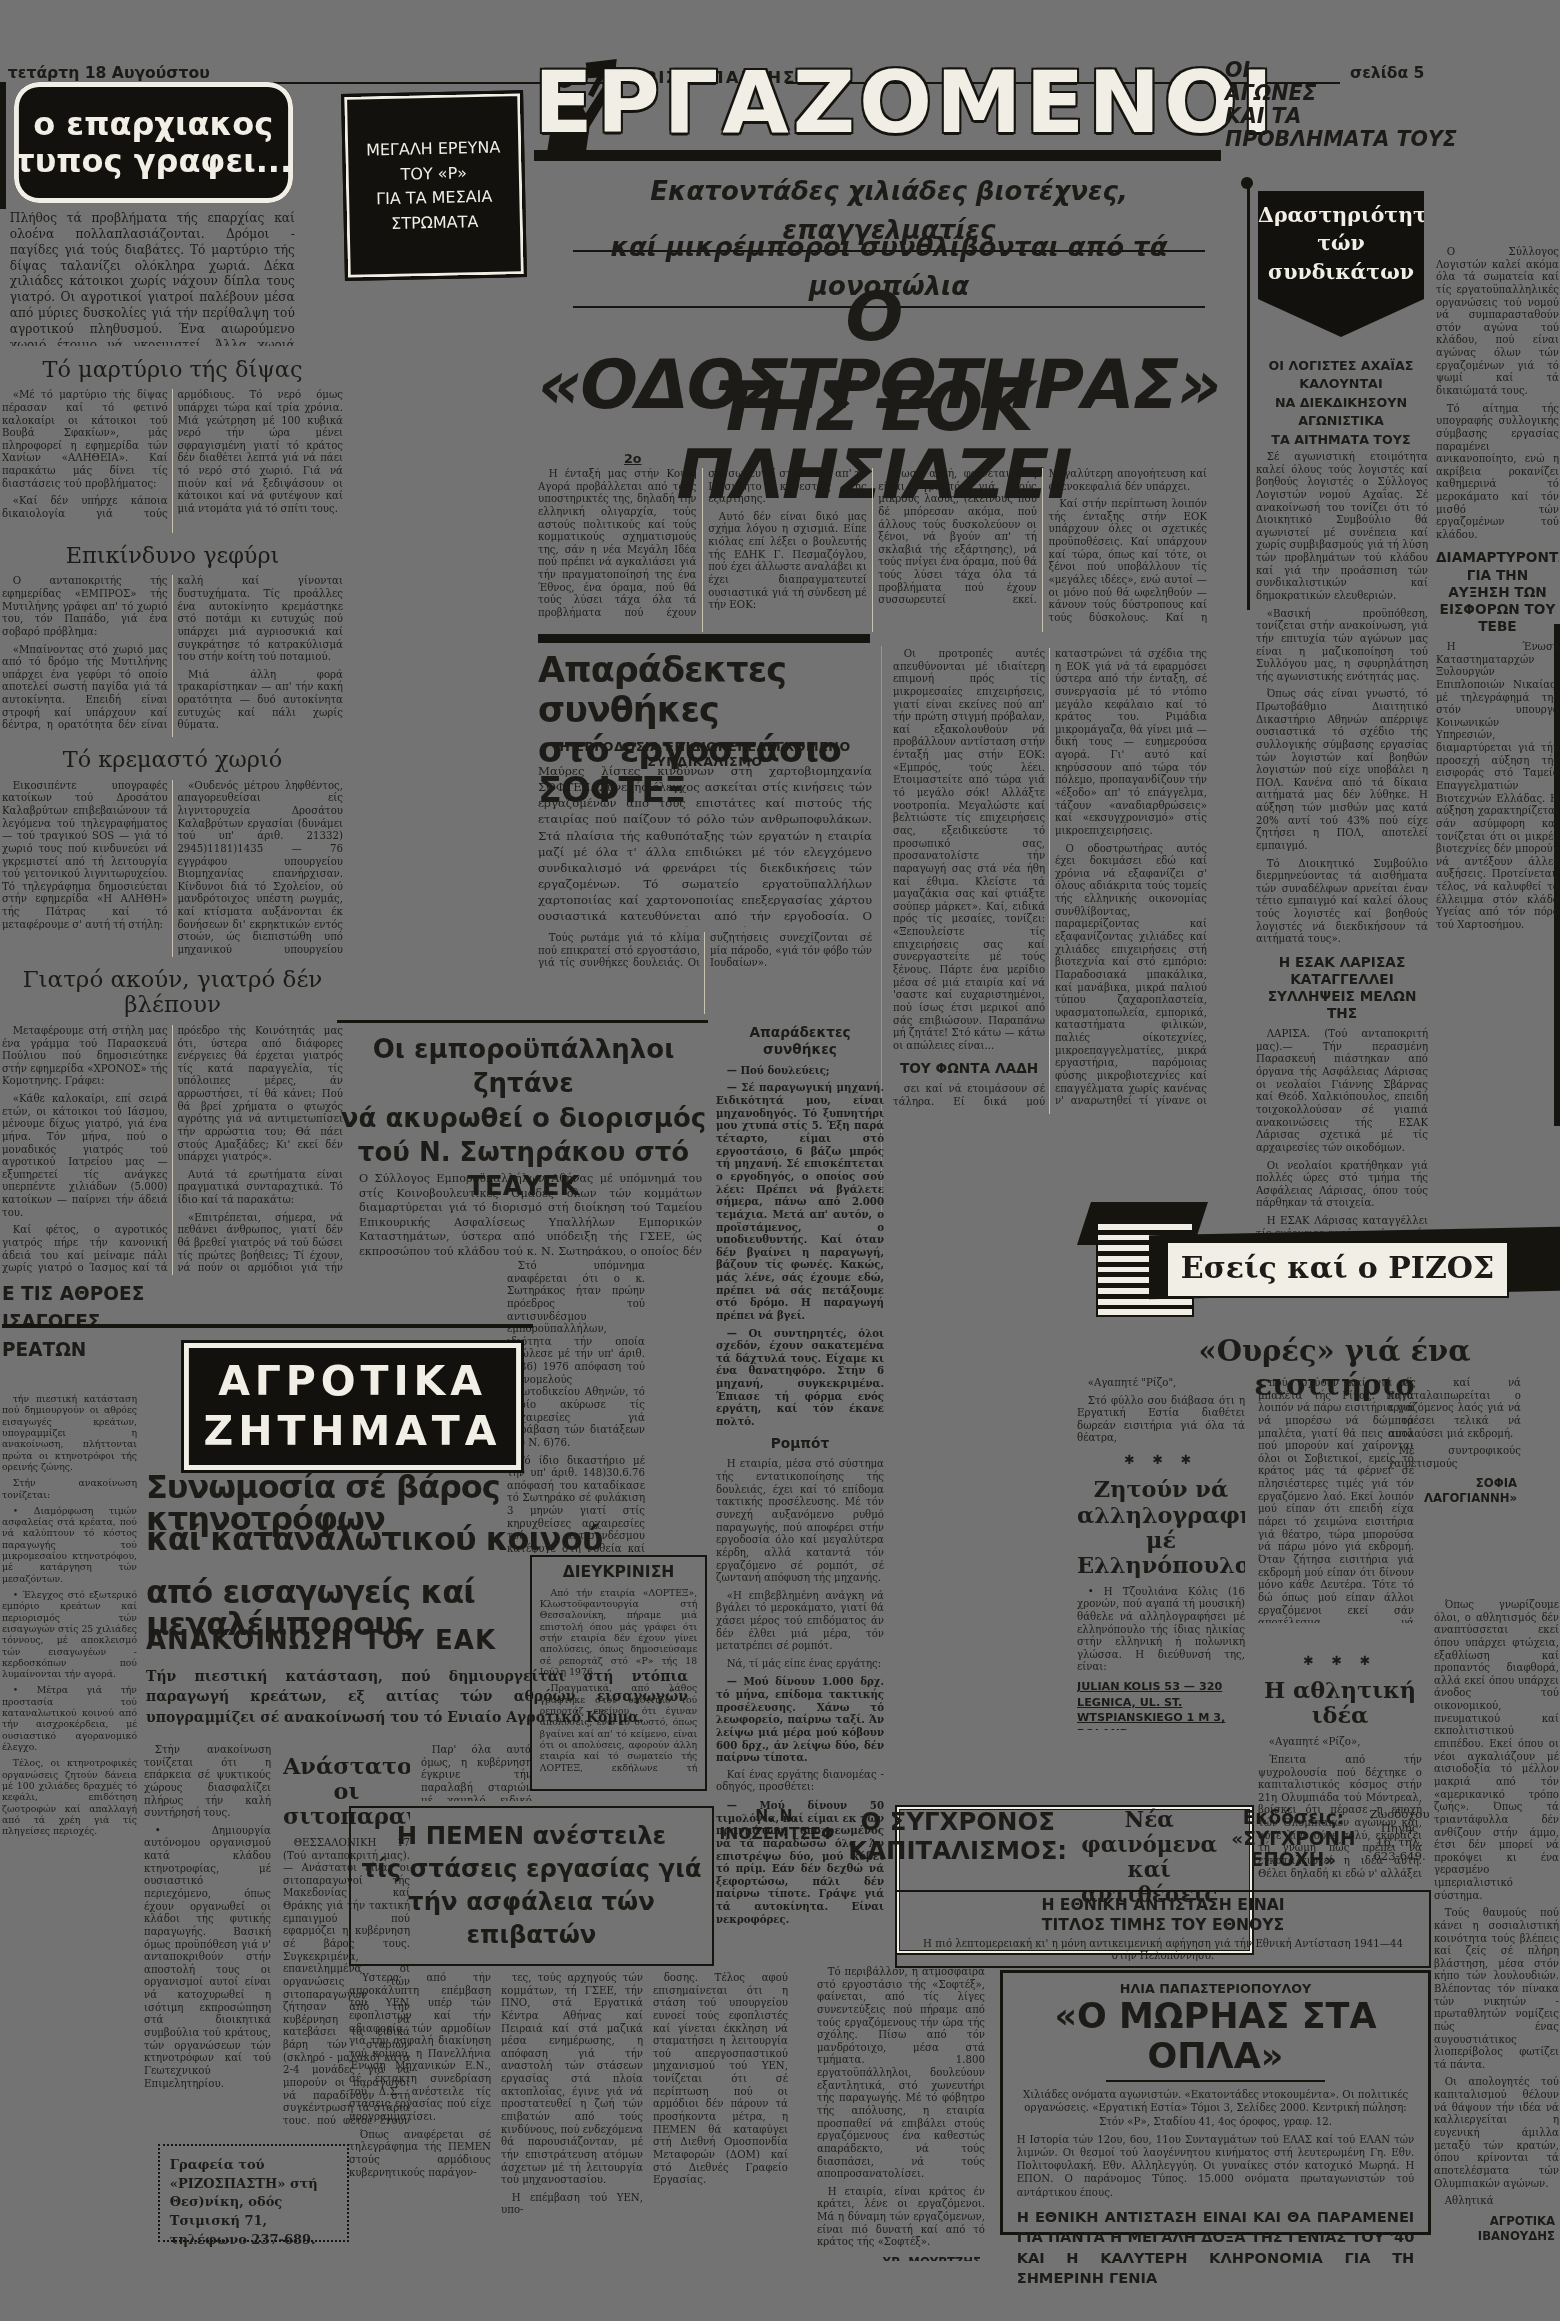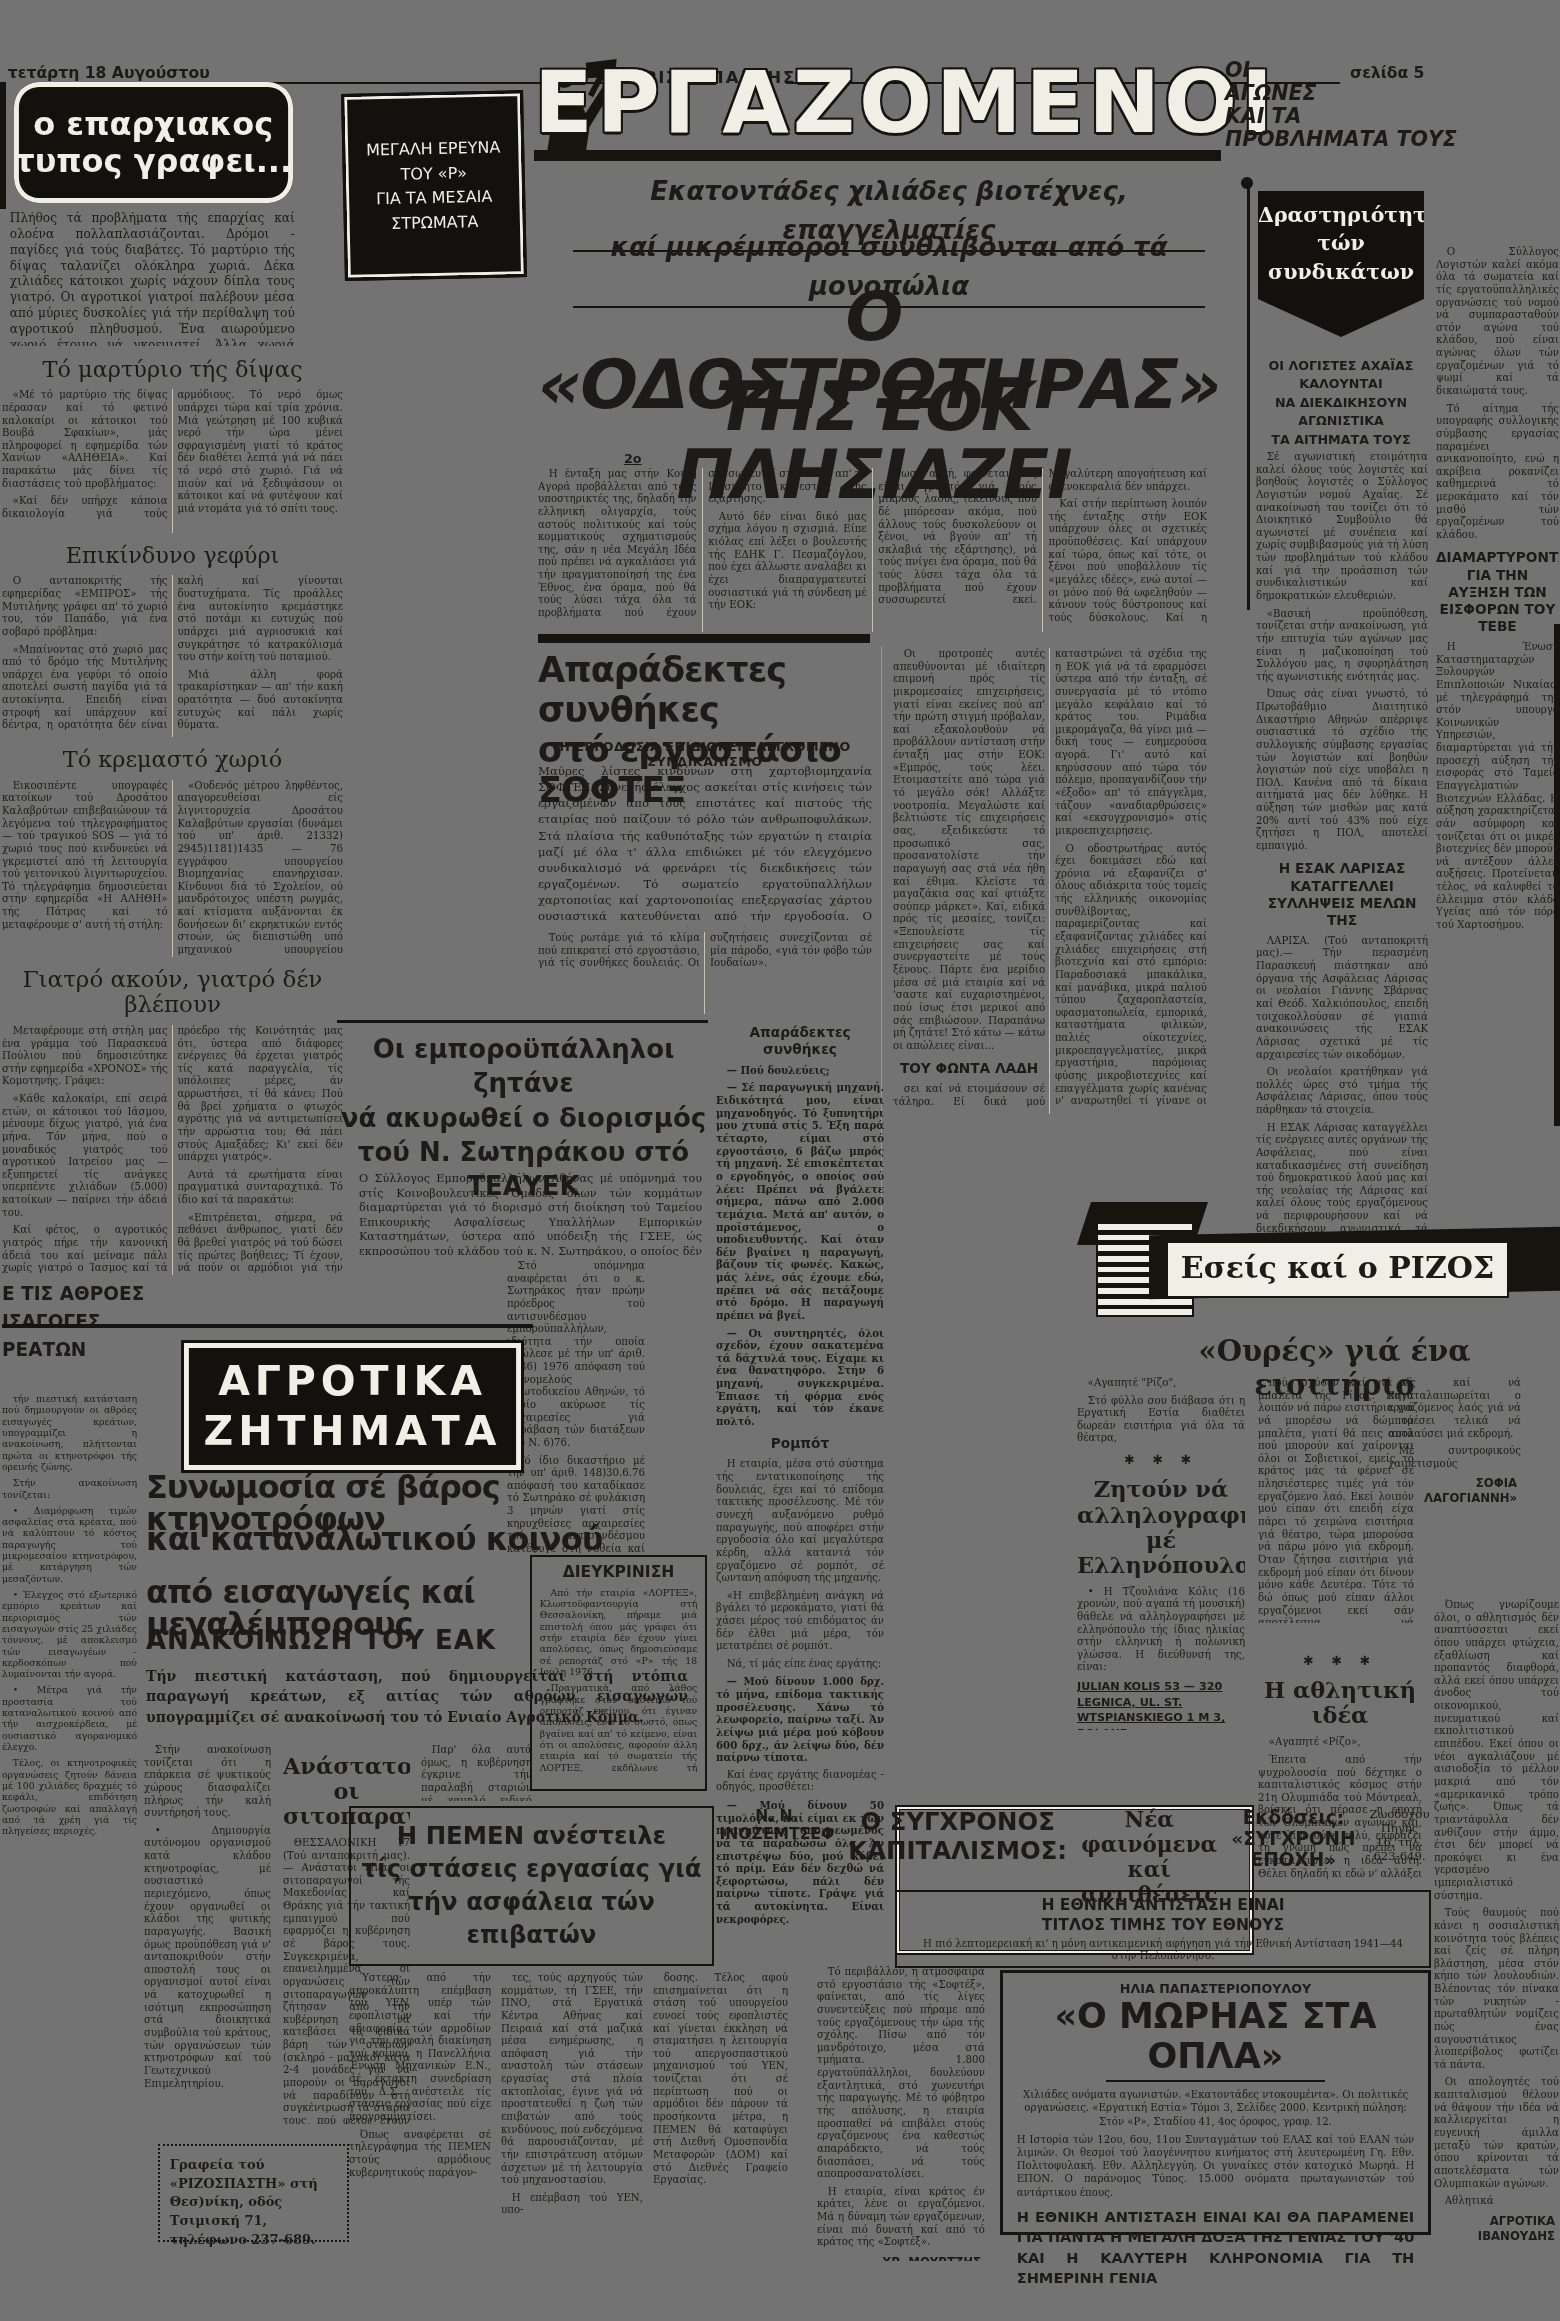--- a/index.html
+++ b/index.html
@@ -233,20 +233,21 @@
       <div>ΟΙ ΛΟΓΙΣΤΕΣ ΑΧΑΪΑΣ</div>
       <div>ΚΑΛΟΥΝΤΑΙ</div>
       <div>ΝΑ ΔΙΕΚΔΙΚΗΣΟΥΝ</div>
       <div>ΑΓΩΝΙΣΤΙΚΑ</div>
       <div>ΤΑ ΑΙΤΗΜΑΤΑ ΤΟΥΣ</div>
     </div>
   <div class="abs body-sm" style="left:1256px;top:451px;width:172px;height:821px;">
       <div class="fl-p">Σέ αγωνιστική ετοιμότητα καλεί όλους τούς λογιστές καί βοηθούς λογιστές ο Σύλλογος Λογιστών νομού Αχαΐας. Σέ ανακοίνωσή του τονίζει ότι τό Διοικητικό Συμβούλιο θά αγωνιστεί μέ συνέπεια καί χωρίς συμβιβασμούς γιά τή λύση τών προβλημάτων τού κλάδου καί γιά τήν προάσπιση τών συνδικαλιστικών καί δημοκρατικών ελευθεριών.</div>
       <div class="fl-p">«Βασική προϋπόθεση, τονίζεται στήν ανακοίνωση, γιά τήν επιτυχία τών αγώνων μας είναι η μαζικοποίηση τού Συλλόγου μας, η σφυρηλάτηση τής αγωνιστικής ενότητάς μας.</div>
       <div class="fl-p">Όπως σάς είναι γνωστό, τό Πρωτοβάθμιο Διαιτητικό Δικαστήριο Αθηνών απέρριψε ουσιαστικά τό σχέδιο τής συλλογικής σύμβασης εργασίας τών λογιστών καί βοηθών λογιστών πού είχε υποβάλει η ΠΟΛ. Κανένα από τά δίκαια αιτήματά μας δέν λύθηκε. Η αύξηση τών μισθών μας κατά 20% αντί τού 43% πού είχε ζητήσει η ΠΟΛ, αποτελεί εμπαιγμό.</div>
+      <div class="fl-p">Τό Διοικητικό Συμβούλιο διερμηνεύοντας τά αισθήματα τών συναδέλφων αρνείται έναν τέτιο εμπαιγμό καί καλεί όλους τούς λογιστές καί βοηθούς λογιστές νά διεκδικήσουν τά αιτήματά τους».</div>
       <div class="fl-h">Η ΕΣΑΚ ΛΑΡΙΣΑΣ ΚΑΤΑΓΓΕΛΛΕΙ ΣΥΛΛΗΨΕΙΣ ΜΕΛΩΝ ΤΗΣ</div>
       <div class="fl-p">ΛΑΡΙΣΑ. (Τού ανταποκριτή μας).— Τήν περασμένη Παρασκευή πιάστηκαν από όργανα τής Ασφάλειας Λάρισας οι νεολαίοι Γιάννης Σβάρνας καί Θεόδ. Χαλκιόπουλος, επειδή τοιχοκολλούσαν σέ γιαπιά ανακοινώσεις τής ΕΣΑΚ Λάρισας σχετικά μέ τίς αρχαιρεσίες τών οικοδόμων.</div>
       <div class="fl-p">Οι νεολαίοι κρατήθηκαν γιά πολλές ώρες στό τμήμα τής Ασφάλειας Λάρισας, όπου τούς πάρθηκαν τά στοιχεία.</div>
       <div class="fl-p">Η ΕΣΑΚ Λάρισας καταγγέλλει τίς ενέργειες αυτές οργάνων τής Ασφάλειας, πού είναι καταδικασμένες στή συνείδηση τού δημοκρατικού λαού μας καί τής νεολαίας τής Λάρισας καί καλεί όλους τούς εργαζόμενους νά περιφρουρήσουν καί νά διεκδικήσουν αγωνιστικά τά δημοκρατικά τους δικαιώματα.</div>
     </div>
   <div class="abs body-sm" style="left:1436px;top:246px;width:123px;height:975px;">
       <div class="fl-p">Ο Σύλλογος Λογιστών καλεί ακόμα όλα τά σωματεία καί τίς εργατοϋπαλληλικές οργανώσεις τού νομού νά συμπαρασταθούν στόν αγώνα τού κλάδου, πού είναι αγώνας όλων τών εργαζομένων γιά τό ψωμί καί τά δικαιώματά τους.</div>
       <div class="fl-p">Τό αίτημα τής υπογραφής συλλογικής σύμβασης εργασίας παραμένει ανικανοποίητο, ενώ η ακρίβεια ροκανίζει καθημερινά τό μεροκάματο καί τόν μισθό τών εργαζομένων τού κλάδου.</div>
       <div class="fl-h">ΔΙΑΜΑΡΤΥΡΟΝΤΑΙ ΓΙΑ ΤΗΝ ΑΥΞΗΣΗ ΤΩΝ ΕΙΣΦΟΡΩΝ ΤΟΥ ΤΕΒΕ</div>
       <div class="fl-p">Η Ένωση Καταστηματαρχών Ξυλουργών - Επιπλοποιών Νικαίας, μέ τηλεγράφημά της στόν υπουργό Κοινωνικών Υπηρεσιών, διαμαρτύρεται γιά τήν προσεχή αύξηση τής εισφοράς στό Ταμείο Επαγγελματιών - Βιοτεχνών Ελλάδας. Η αύξηση χαρακτηρίζεται σάν ασύμφορη καί τονίζεται ότι οι μικρές βιοτεχνίες δέν μπορούν νά αντέξουν άλλες αυξήσεις. Προτείνεται, τέλος, νά καλυφθεί τό έλλειμμα στόν κλάδο Υγείας από τόν πόρο τού Χαρτοσήμου.</div>

